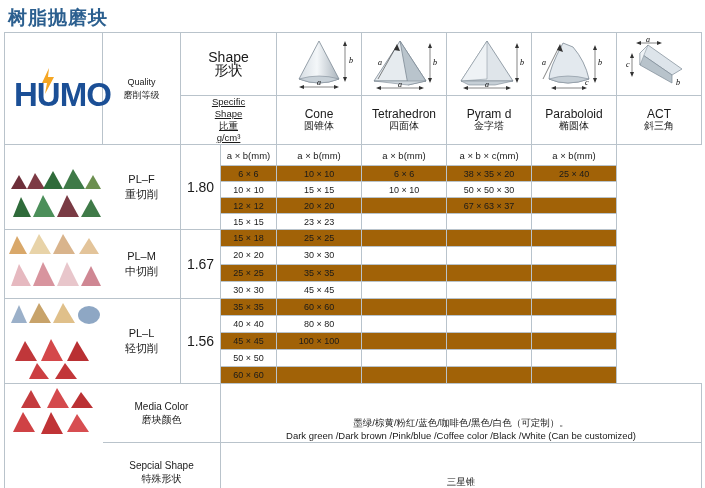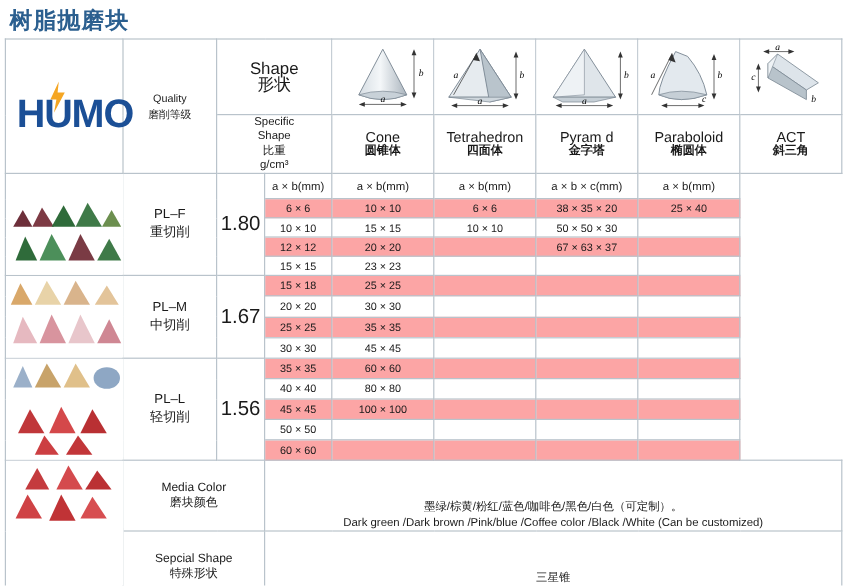--- a/index.html
+++ b/index.html
@@ -51,36 +51,36 @@
     font-size:33px;font-weight:bold;color:#1b4f96;
     letter-spacing:-1px;font-family:"Liberation Sans", sans-serif;
   }
   .logo-bolt{
     position:absolute;left:36px;top:18px;width:14px;height:26px;
   }
 
   
   .hcell{padding:4px 2px;line-height:13px;}
   .shape-head{font-size:14px;line-height:13px;}
-  .sw{font-size:9.5px;line-height:12px;}
+  .sw{font-size:9.5px;line-height:12px;text-decoration:underline;}
 
   .shape-img{height:62px;position:relative;}
   .shape-img svg{display:block;margin:0 auto;}
 
   .name-cell{line-height:12px;font-size:10px;padding:3px 0;}
   .name-cell .en{font-size:12px;}
-  .name-cell .cn{font-size:10px;font-weight:bold;}
+  .name-cell .cn{font-size:10px;}
   .unit-cell{font-size:9.5px;padding:3px 0;}
 
   .grade-cell{font-size:11px;line-height:15px;}
   .grade-cell .en{font-weight:normal;}
-  .weight-cell{font-size:17px;}
+  .weight-cell{font-size:14px;}
 
   td.dim{height:15px;font-size:9px;}
-  tr.alt td.dim{background:#fca5a5;}
+  tr.alt td.dim{background:#a16207;}
 
   
   .imgcell{padding:0;height:62px;}
   .imgcell .ph{width:98px;height:100%;position:relative;overflow:hidden;background:#fff;}
 
   
   .info-label{font-size:10px;line-height:13px;padding:3px 2px;}
   .info-val{text-align:left;padding:3px 6px;font-size:9.5px;line-height:13px;}
   .info-val .cn{display:block;margin-top:32px;}
   .info-val .en{display:block;}

